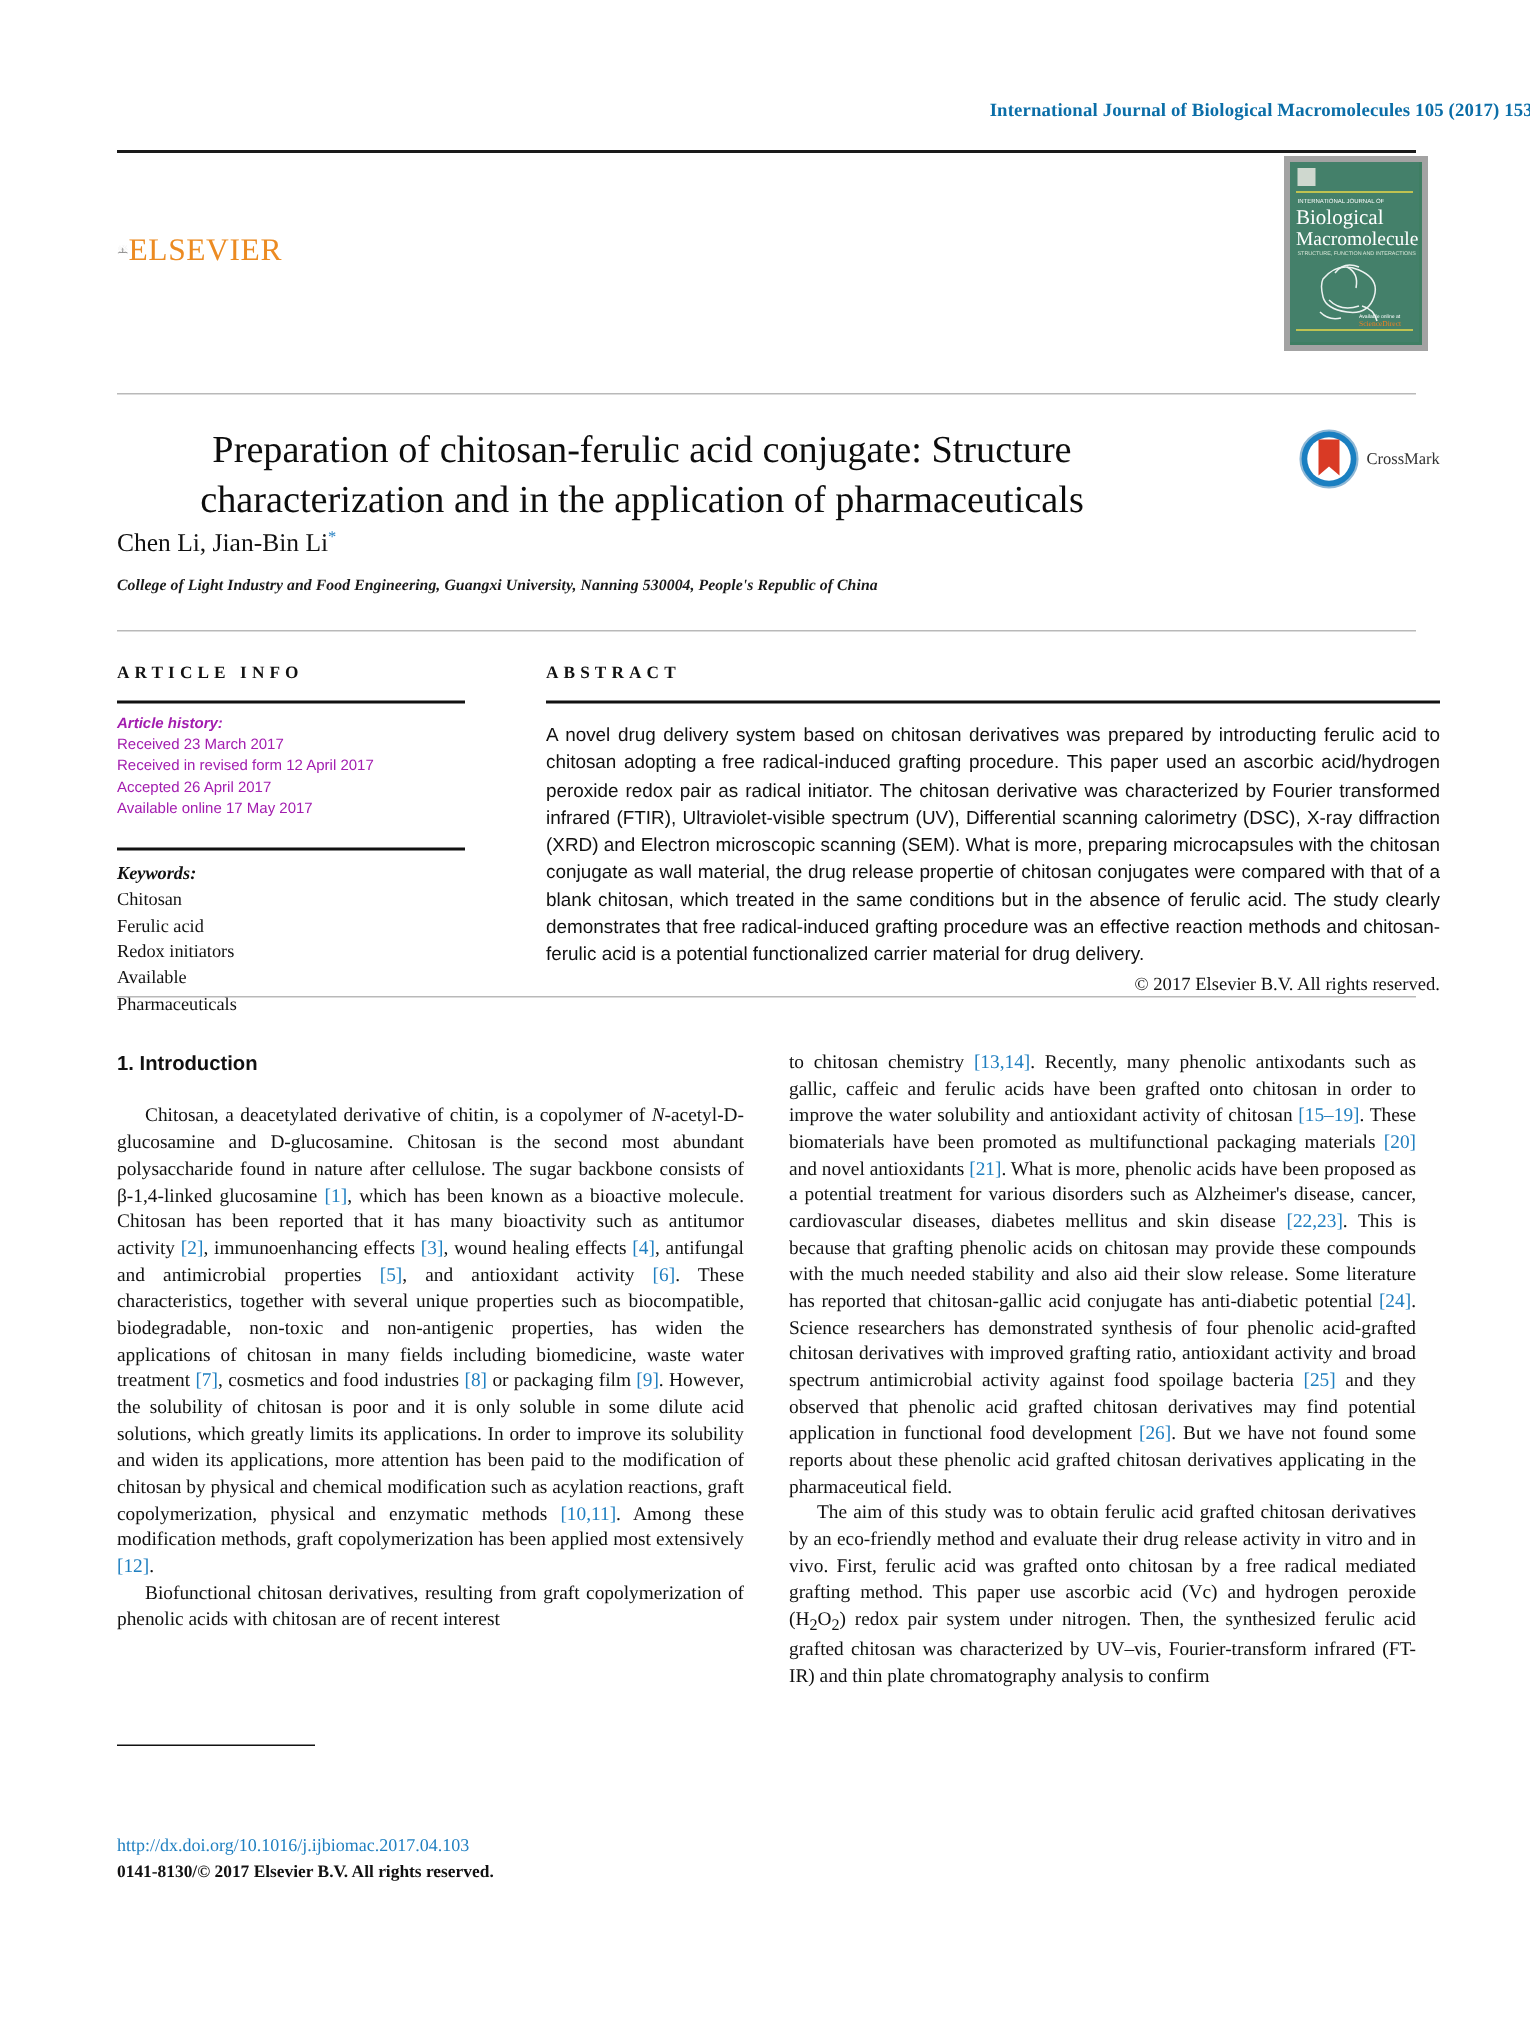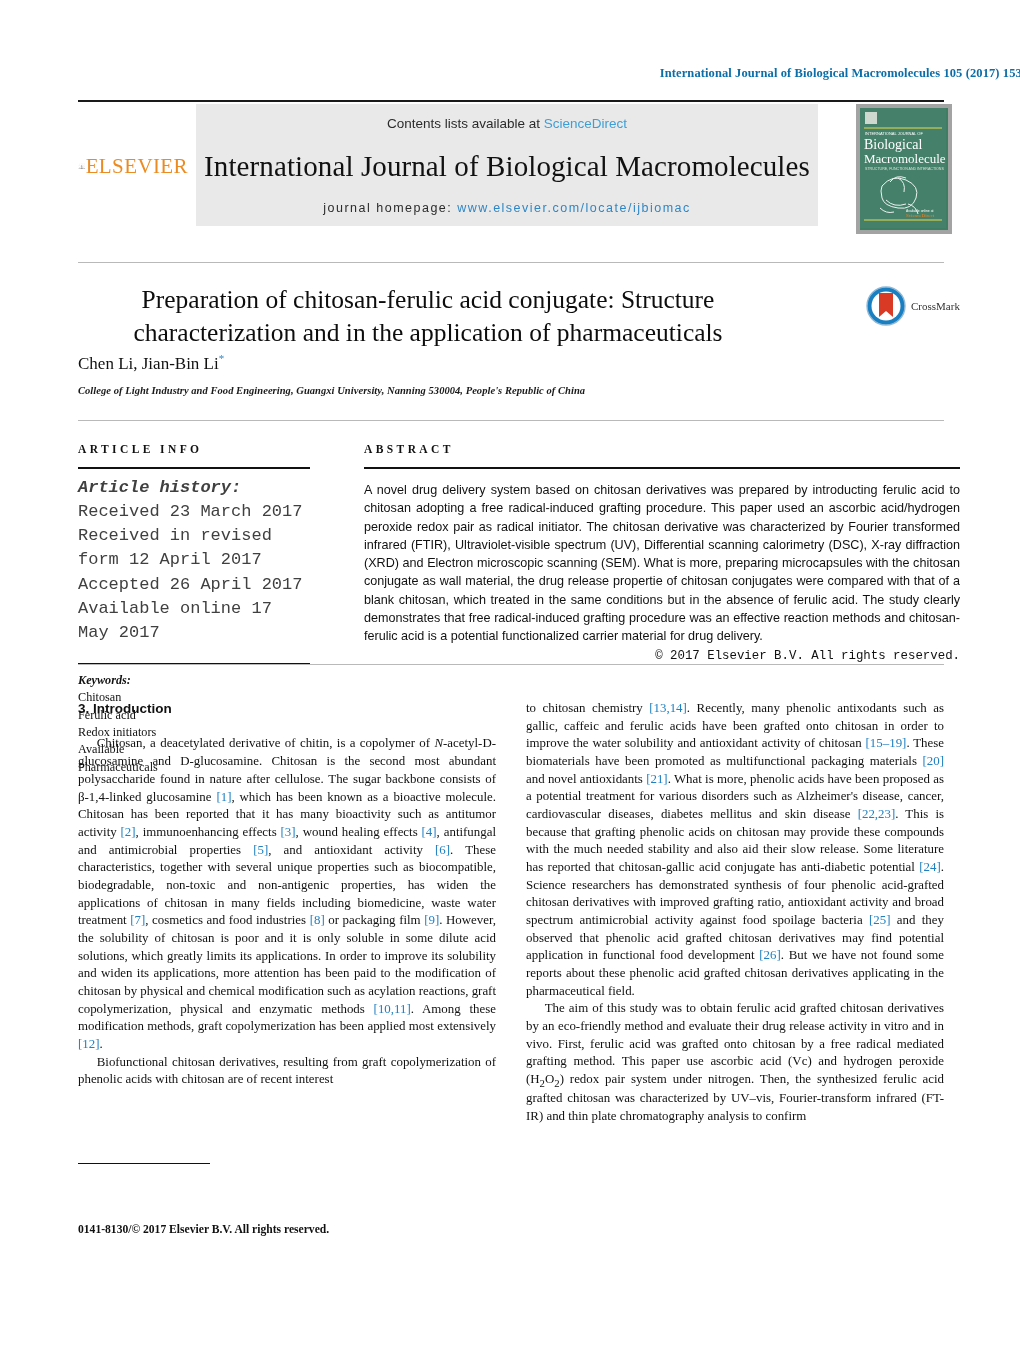--- a/index.html
+++ b/index.html
@@ -178,24 +178,24 @@
     font-size: 11.5px;
     letter-spacing: 3.4px;
     color: #111;
   }
   .thick-rule {
     border-top: 2px solid #111;
     margin-top: 12px;
   }
   .hist-block {
     margin-top: 7px;
-    font-family: Liberation Mono, monospace;
-    font-size: 17px;
+    font-family: Liberation Sans, sans-serif;
+    font-size: 10px;
     line-height: 1.42;
-    color: #404040;
+    color: #a21caf;
   }
   .hist-block .lbl {
     font-style: italic;
     font-weight: bold;
   }
   .kw-rule {
     border-top: 2px solid #111;
     margin-top: 18px;
   }
   .kw-block {
@@ -210,21 +210,21 @@
     margin-top: 12px;
     font-family: Liberation Sans, sans-serif;
     font-size: 12.6px;
     line-height: 1.45;
     text-align: justify;
     color: #111;
   }
   .copyright {
     margin-top: 4px;
     text-align: right;
-    font-family: Liberation Mono, monospace;
+    font-family: Liberation Serif, serif;
     font-size: 12.4px;
     color: #111;
   }
 
   
   .abs-rule {
     position: absolute;
     left: 78px; top: 664px;
     width: 866px;
     border-top: 1px solid #b9b9b9;
@@ -341,29 +341,20 @@
             <circle cx="28" cy="76" r="2"></circle>
             <circle cx="80" cy="73" r="2.4"></circle>
           <circle cx="88" cy="77" r="2"></circle>
             <circle cx="66" cy="75" r="1.8"></circle>
             <circle cx="36" cy="74" r="1.6"></circle>
         </g>
       </svg>
       <div class="elsevier-word">ELSEVIER</div>
     </div>
 
-    <div class="journal-band">
-      <div class="contents-line">
-        <span>Contents lists available at </span><span class="sd">ScienceDirect</span>
-      </div>
-      <div class="journal-title">International Journal of Biological Macromolecules</div>
-      <div class="homepage-line">
-        <span>journal homepage: </span><span class="url">www.elsevier.com/locate/ijbiomac</span>
-      </div>
-    </div>
 
     <div class="cover-thumb">
       <svg width="86" height="120" viewBox="0 0 86 120">
         <rect x="0" y="0" width="86" height="120" fill="#44806a"></rect>
         <rect x="5" y="4" width="12" height="12" fill="#e8e8e0" opacity=".85"></rect>
         <line x1="4" y1="20" x2="82" y2="20" stroke="#e8d94a" stroke-width="1"></line>
         <text x="5" y="27" font-family="Liberation Sans, sans-serif" font-size="4" fill="#ffffff">INTERNATIONAL JOURNAL OF</text>
         <text x="4" y="41" font-family="Liberation Serif, serif" font-size="14" fill="#ffffff">Biological</text>
         <text x="4" y="55" font-family="Liberation Serif, serif" font-size="13" fill="#ffffff">Macromolecules</text>
         <text x="5" y="62" font-family="Liberation Sans, sans-serif" font-size="3.6" fill="#d8e6d8">STRUCTURE, FUNCTION AND INTERACTIONS</text>
@@ -428,31 +419,32 @@
   <div class="col-abstract">
     <div class="sec-head">ABSTRACT</div>
     <div class="thick-rule"></div>
     <div class="abstract-body">A novel drug delivery system based on chitosan derivatives was prepared by introducting ferulic acid to chitosan adopting a free radical-induced grafting procedure. This paper used an ascorbic acid/hydrogen peroxide redox pair as radical initiator. The chitosan derivative was characterized by Fourier transformed infrared (FTIR), Ultraviolet-visible spectrum (UV), Differential scanning calorimetry (DSC), X-ray diffraction (XRD) and Electron microscopic scanning (SEM). What is more, preparing microcapsules with the chitosan conjugate as wall material, the drug release propertie of chitosan conjugates were compared with that of a blank chitosan, which treated in the same conditions but in the absence of ferulic acid. The study clearly demonstrates that free radical-induced grafting procedure was an effective reaction methods and chitosan-ferulic acid is a potential functionalized carrier material for drug delivery.</div>
     <div class="copyright">© 2017 Elsevier B.V. All rights reserved.</div>
   </div>
 
   <div class="abs-rule"></div>
 
   <div class="body-col left">
-    <h2 class="sec-title">3. Introduction</h2>
+    <h2 class="sec-title">1. Introduction</h2>
     <p>Chitosan, a deacetylated derivative of chitin, is a copolymer of <i>N</i>-acetyl-D-glucosamine and D-glucosamine. Chitosan is the second most abundant polysaccharide found in nature after cellulose. The sugar backbone consists of β-1,4-linked glucosamine <span class="ref" style="color:#1f7fc0">[1]</span>, which has been known as a bioactive molecule. Chitosan has been reported that it has many bioactivity such as antitumor activity <span class="ref" style="color:#1f7fc0">[2]</span>, immunoenhancing effects <span class="ref" style="color:#1f7fc0">[3]</span>, wound healing effects <span class="ref" style="color:#1f7fc0">[4]</span>, antifungal and antimicrobial properties <span class="ref" style="color:#1f7fc0">[5]</span>, and antioxidant activity <span class="ref" style="color:#1f7fc0">[6]</span>. These characteristics, together with several unique properties such as biocompatible, biodegradable, non-toxic and non-antigenic properties, has widen the applications of chitosan in many fields including biomedicine, waste water treatment <span class="ref" style="color:#1f7fc0">[7]</span>, cosmetics and food industries <span class="ref" style="color:#1f7fc0">[8]</span> or packaging film <span class="ref" style="color:#1f7fc0">[9]</span>. However, the solubility of chitosan is poor and it is only soluble in some dilute acid solutions, which greatly limits its applications. In order to improve its solubility and widen its applications, more attention has been paid to the modification of chitosan by physical and chemical modification such as acylation reactions, graft copolymerization, physical and enzymatic methods <span class="ref" style="color:#1f7fc0">[10,11]</span>. Among these modification methods, graft copolymerization has been applied most extensively <span class="ref" style="color:#1f7fc0">[12]</span>.</p>
     <p>Biofunctional chitosan derivatives, resulting from graft copolymerization of phenolic acids with chitosan are of recent interest</p>
   </div>
 
   <div class="body-col right">
     <p class="nofirst">to chitosan chemistry <span class="ref" style="color:#1f7fc0">[13,14]</span>. Recently, many phenolic antixodants such as gallic, caffeic and ferulic acids have been grafted onto chitosan in order to improve the water solubility and antioxidant activity of chitosan <span class="ref" style="color:#1f7fc0">[15–19]</span>. These biomaterials have been promoted as multifunctional packaging materials <span class="ref" style="color:#1f7fc0">[20]</span> and novel antioxidants <span class="ref" style="color:#1f7fc0">[21]</span>. What is more, phenolic acids have been proposed as a potential treatment for various disorders such as Alzheimer's disease, cancer, cardiovascular diseases, diabetes mellitus and skin disease <span class="ref" style="color:#1f7fc0">[22,23]</span>. This is because that grafting phenolic acids on chitosan may provide these compounds with the much needed stability and also aid their slow release. Some literature has reported that chitosan-gallic acid conjugate has anti-diabetic potential <span class="ref" style="color:#1f7fc0">[24]</span>. Science researchers has demonstrated synthesis of four phenolic acid-grafted chitosan derivatives with improved grafting ratio, antioxidant activity and broad spectrum antimicrobial activity against food spoilage bacteria <span class="ref" style="color:#1f7fc0">[25]</span> and they observed that phenolic acid grafted chitosan derivatives may find potential application in functional food development <span class="ref" style="color:#1f7fc0">[26]</span>. But we have not found some reports about these phenolic acid grafted chitosan derivatives applicating in the pharmaceutical field.</p>
     <p>The aim of this study was to obtain ferulic acid grafted chitosan derivatives by an eco-friendly method and evaluate their drug release activity in vitro and in vivo. First, ferulic acid was grafted onto chitosan by a free radical mediated grafting method. This paper use ascorbic acid (Vc) and hydrogen peroxide (H<sub>2</sub>O<sub>2</sub>) redox pair system under nitrogen. Then, the synthesized ferulic acid grafted chitosan was characterized by UV–vis, Fourier-transform infrared (FT-IR) and thin plate chromatography analysis to confirm</p>
   </div>
 
   <div class="footnote">
     <div class="footnote-rule"></div>
   </div>
 
   <div class="doi-block">
+    <div class="doi-link">http://dx.doi.org/10.1016/j.ijbiomac.2017.04.103</div>
     <div class="issn-line">0141-8130/© 2017 Elsevier B.V. All rights reserved.</div>
   </div>
 
 </div>
 
 </body></html>

